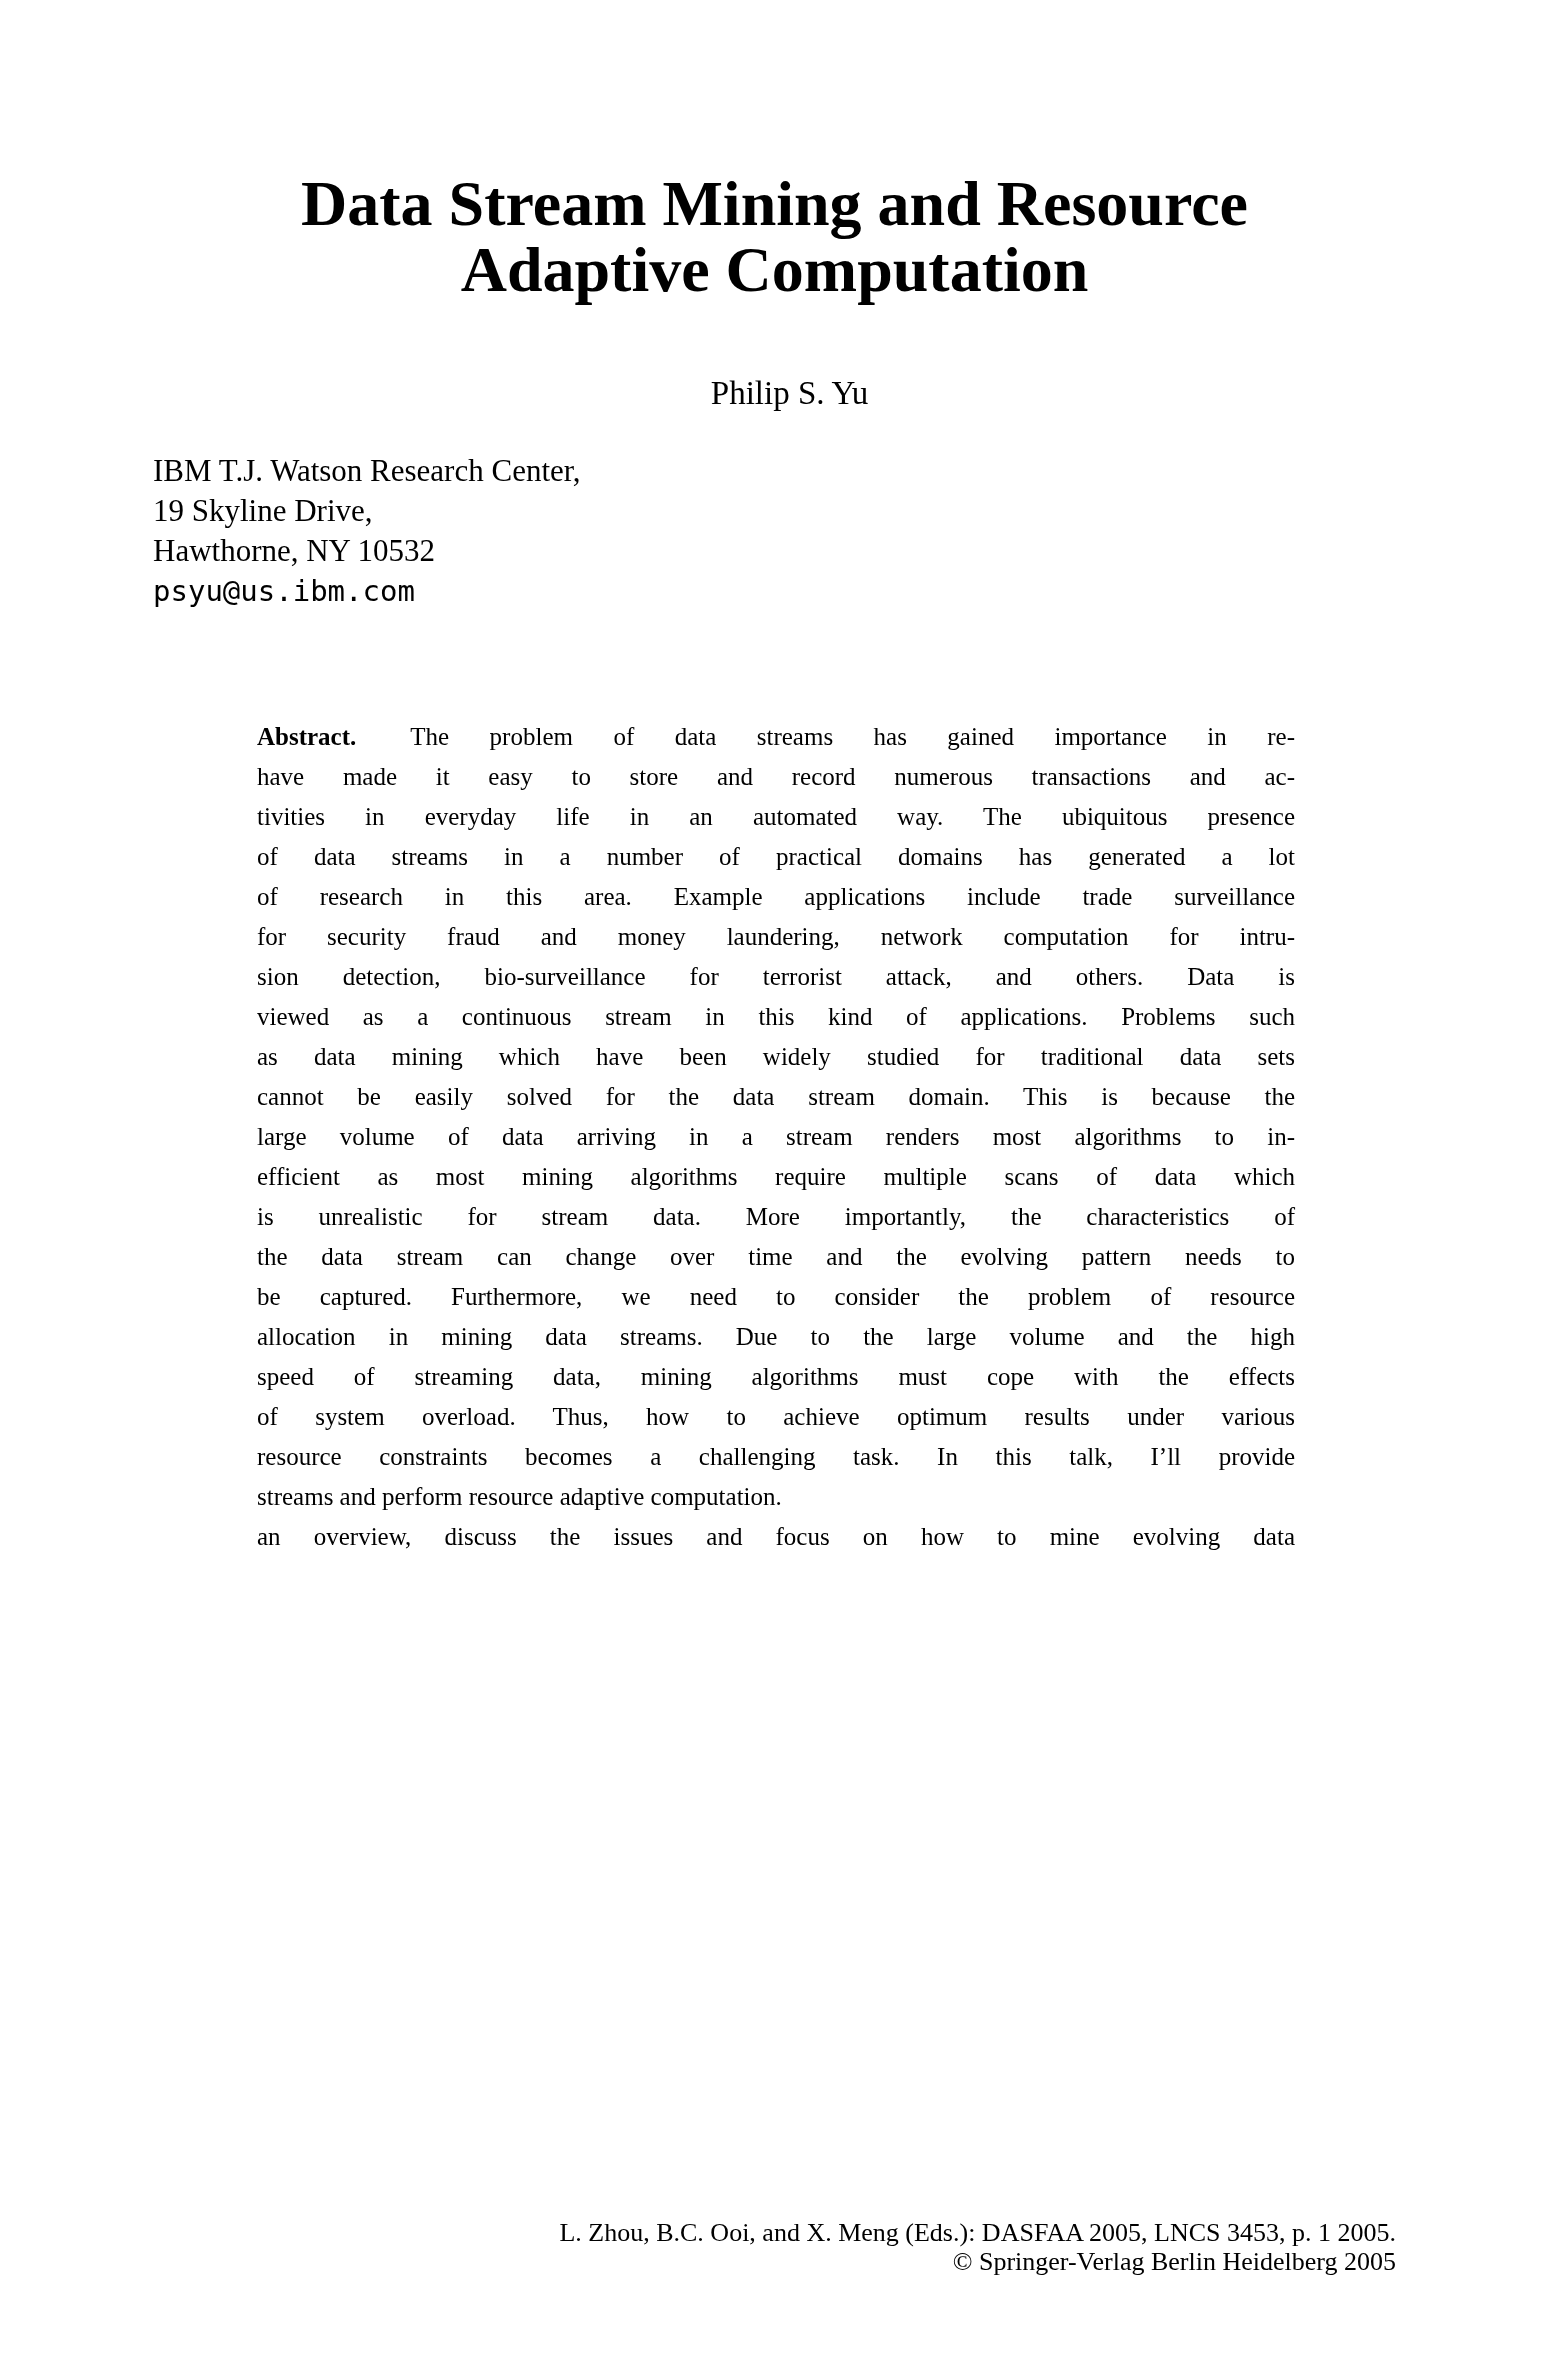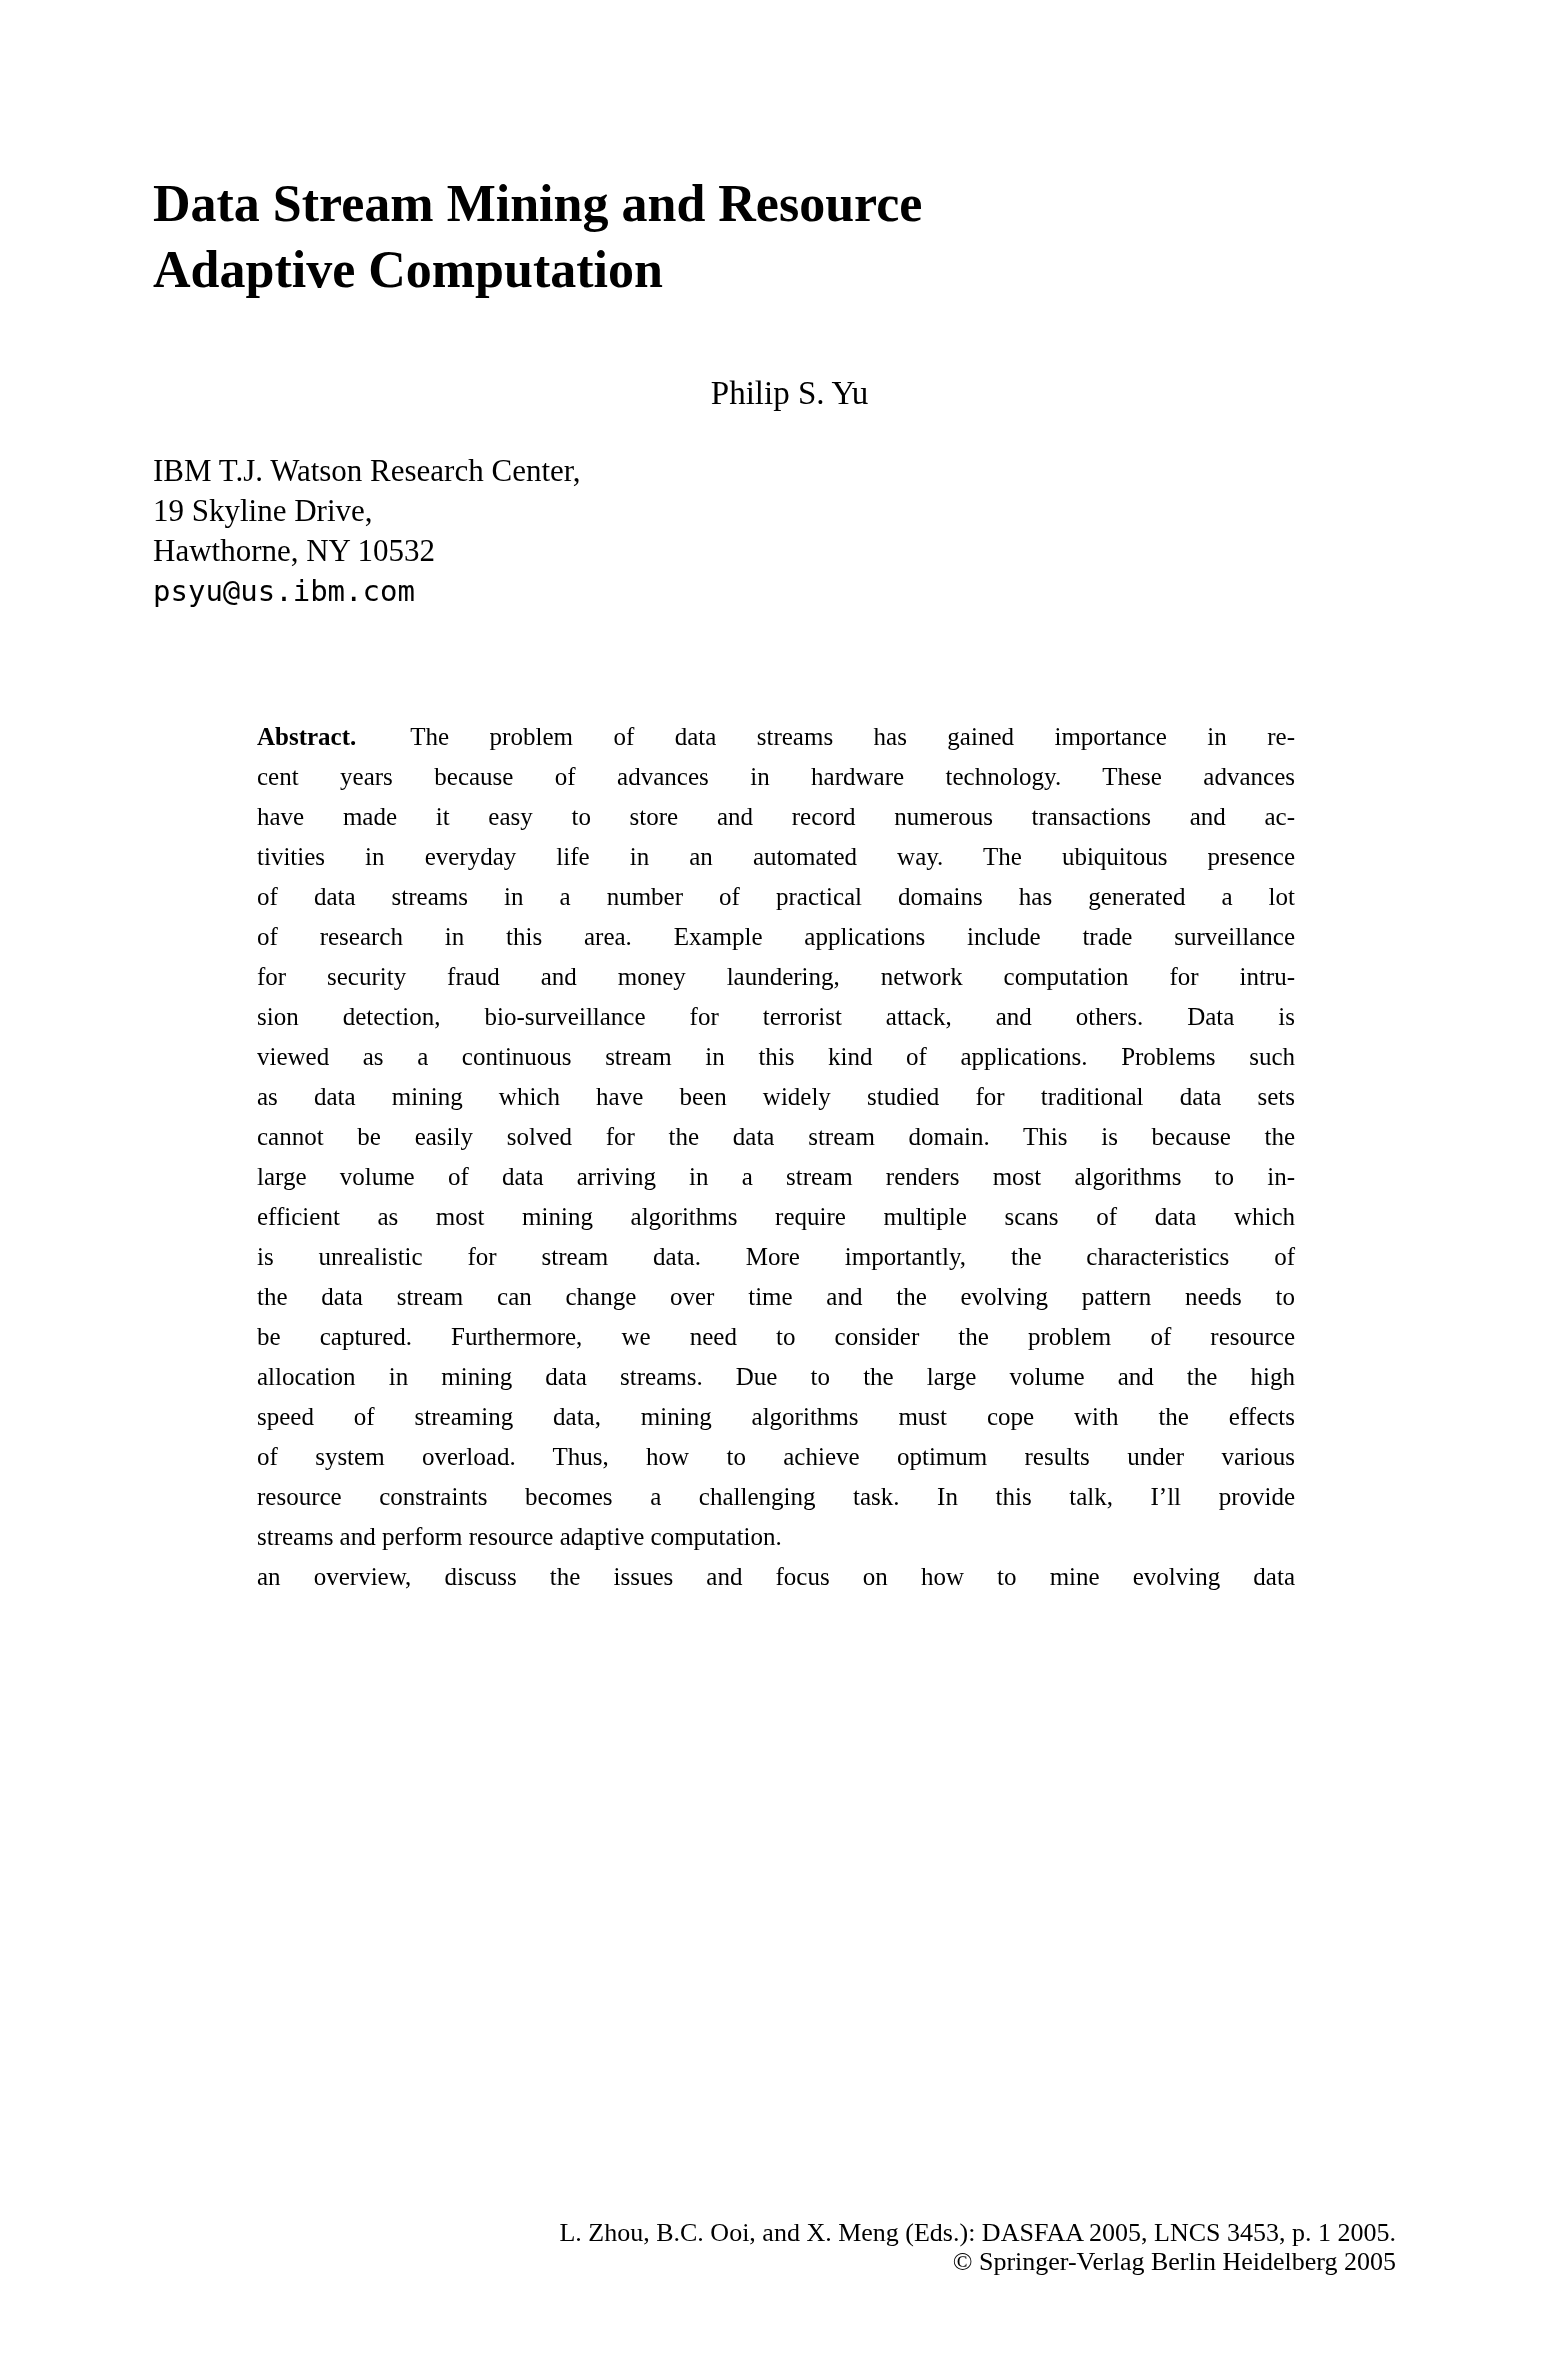--- a/index.html
+++ b/index.html
@@ -8,21 +8,22 @@
     width: 1549px;
     height: 2377px;
     background: #ffffff;
     color: #000000;
     font-family: "Liberation Serif", "DejaVu Serif", serif;
     overflow: hidden;
   }
   .title {
     position: absolute;
     top: 171px; left: 153px; width: 1243px;
-    font-size: 52px;
+    text-align: center;
+    font-size: 64px;
     line-height: 66px;
     font-weight: bold;
   }
   .author {
     position: absolute;
     top: 373px; left: 168px; width: 1243px;
     text-align: center;
     font-size: 33px;
     line-height: 40px;
   }
@@ -83,21 +84,20 @@
     <div>19 Skyline Drive,</div>
     <div>Hawthorne, NY 10532</div>
     <div class="email">psyu@us.ibm.com</div>
   </div>
 
   <div class="abstract">
     <div class="line">
       <span class="label">Abstract.</span>
       <span>The problem of data streams has gained importance in re-</span>
     </div>
-    <div class="line">cent years because of advances in hardware technology. These advances</div>
     <div class="line">have made it easy to store and record numerous transactions and ac-</div>
     <div class="line">tivities in everyday life in an automated way. The ubiquitous presence</div>
     <div class="line">of data streams in a number of practical domains has generated a lot</div>
     <div class="line">of research in this area. Example applications include trade surveillance</div>
     <div class="line">for security fraud and money laundering, network computation for intru-</div>
     <div class="line">sion detection, bio-surveillance for terrorist attack, and others. Data is</div>
     <div class="line">viewed as a continuous stream in this kind of applications. Problems such</div>
     <div class="line">as data mining which have been widely studied for traditional data sets</div>
     <div class="line">cannot be easily solved for the data stream domain. This is because the</div>
     <div class="line">large volume of data arriving in a stream renders most algorithms to in-</div>

